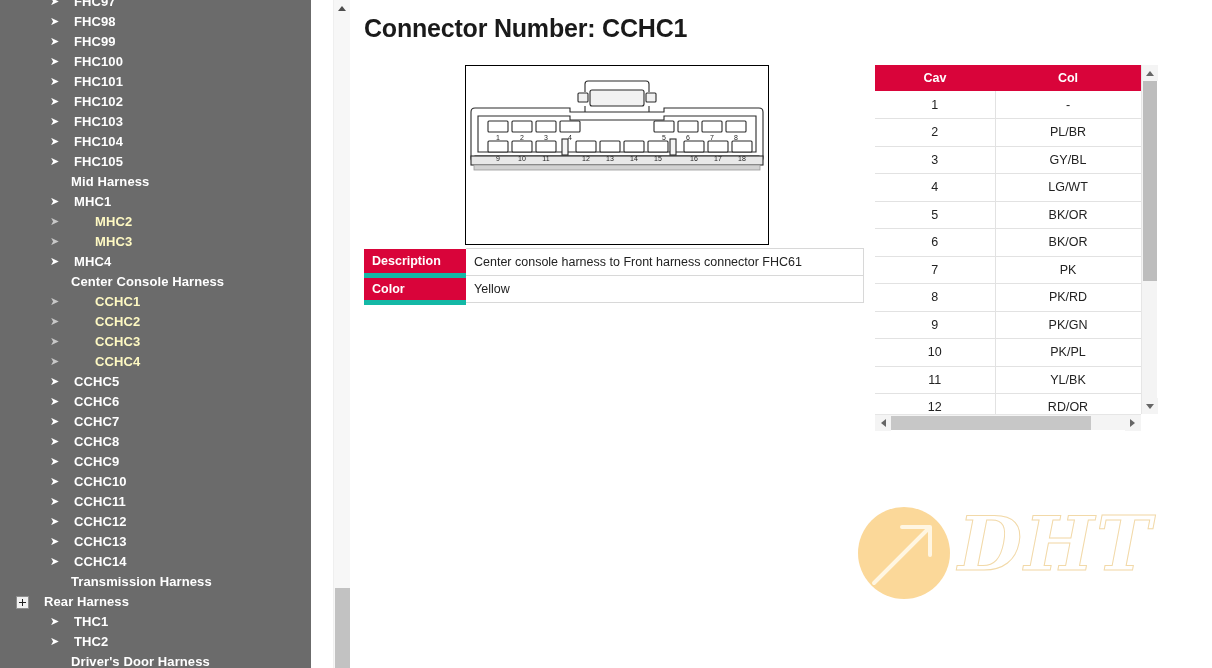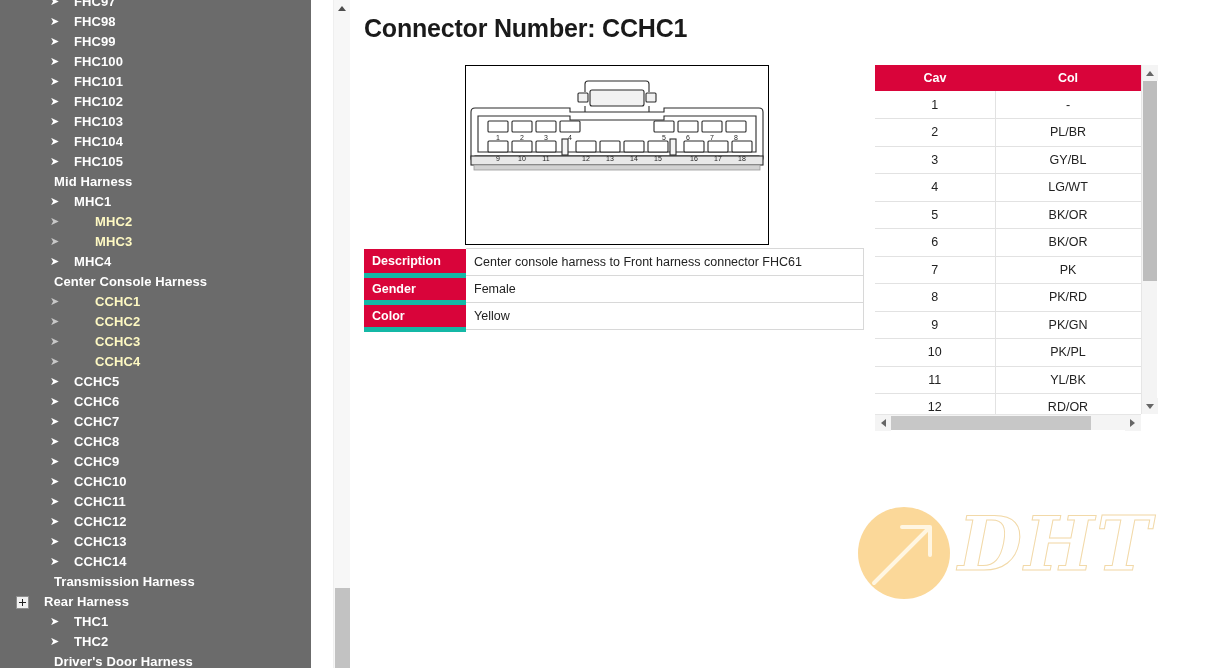--- a/index.html
+++ b/index.html
@@ -50,21 +50,21 @@
     font-size: 13px;
     color: #ffffff;
     font-weight: bold;
     margin-left: 10px;
     letter-spacing: 0.1px;
   }
   .tree-item.group .node-label {
     margin-left: 0;
   }
   .tree-item.group.nopad {
-    padding-left: 54px;
+    padding-left: 71px;
     text-align: center;
   }
   .tree-item.group.haspm {
     padding-left: 8px;
   }
   .tree-item.group.haspm .node-label { margin-left: 15px; }
   .tree-item.dim .node-label { color: #fef9c3; margin-left: 31px; }
   .tree-item.dim .arrow { color: #c8c8c8; }
 
   
@@ -481,24 +481,20 @@
       </svg>
     </div>
 
     <table class="desc-table">
       <tbody id="desc-body">
           <tr>
             <td class="desc-key">Description</td>
             <td class="desc-val">Center console harness to Front harness connector FHC61</td>
           </tr>
           <tr>
-            <td class="desc-key">Gender</td>
-            <td class="desc-val">Female</td>
-          </tr>
-          <tr>
             <td class="desc-key">Color</td>
             <td class="desc-val">Yellow</td>
           </tr>
         </tbody>
     </table>
 
     <div class="cav-wrap">
       <div class="cav-scrollport">
         <table class="cav-table">
           <colgroup>

